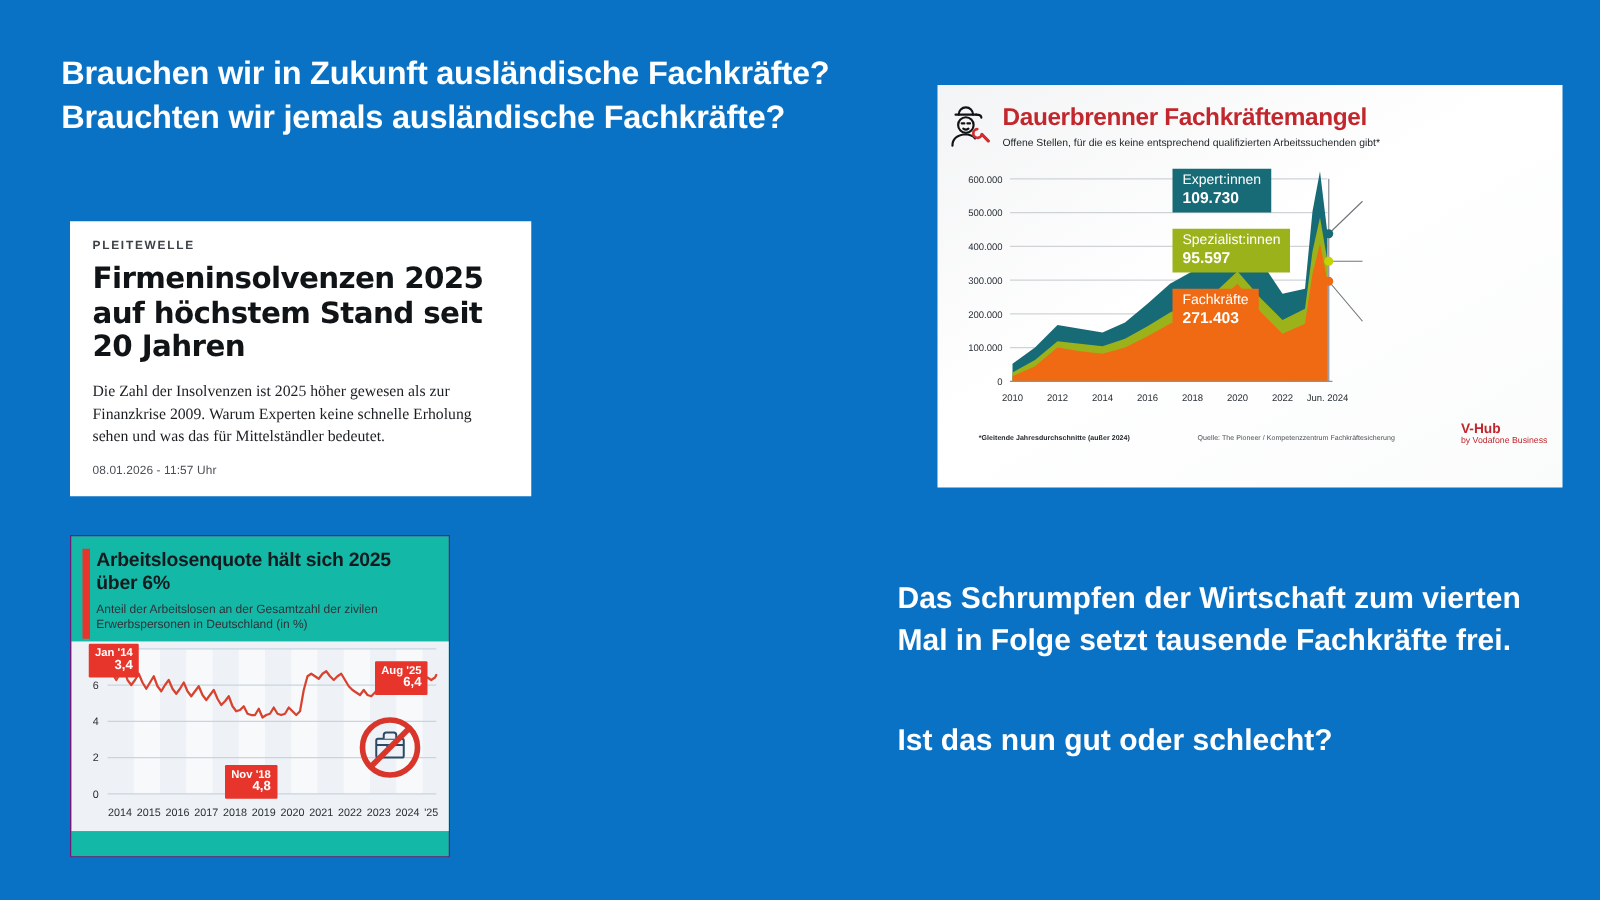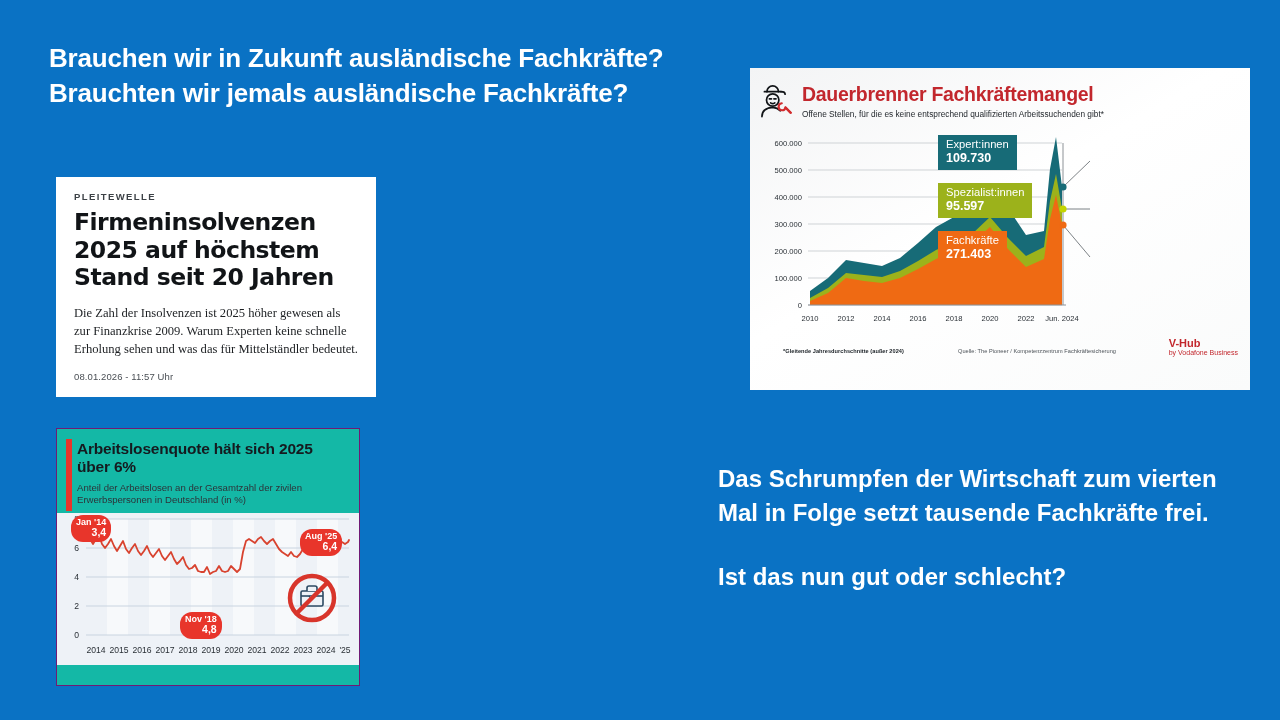--- a/index.html
+++ b/index.html
@@ -18,25 +18,25 @@
     color:#ffffff;font-weight:bold;font-size:26px;line-height:1.33;
     letter-spacing:-0.2px;
   }
   .headline div{white-space:nowrap;}
 
   
   .bodytext{
     position:absolute;left:718px;top:462px;width:520px;
     color:#ffffff;font-weight:bold;font-size:24px;line-height:1.42;
   }
-  .bodytext .para2{margin-top:30px;}
+  .bodytext .para2{margin-top:46px;}
 
   
   .newscard{
-    position:absolute;left:56px;top:177px;width:320px;height:220px;
+    position:absolute;left:56px;top:177px;width:369px;height:220px;
     background:#ffffff;box-sizing:border-box;
     padding:14px 18px 8px 18px;overflow:hidden;
   }
   .kicker{
     font-size:9.5px;font-weight:bold;letter-spacing:1.4px;
     color:#3c4146;text-transform:uppercase;margin-bottom:7px;
   }
   .news-title{
     font-family:"DejaVu Sans", sans-serif;
     font-size:23.5px;font-weight:bold;line-height:1.18;color:#111417;
@@ -66,21 +66,21 @@
     letter-spacing:-0.2px;
   }
   .alq-sub{
     margin-top:6px;font-size:9.6px;color:#2d3339;line-height:1.3;
   }
   .alq-plot{position:relative;width:304px;height:152px;}
   .alq-plot svg{display:block;}
   .alq-flag{
     position:absolute;background:#e8352b;color:#fff;
     font-size:9px;font-weight:bold;line-height:1.12;
-    padding:2px 5px 3px 5px;border-radius:12px;white-space:nowrap;
+    padding:2px 5px 3px 5px;border-radius:1px;white-space:nowrap;
   }
   .alq-flag .v{font-size:10.5px;display:block;text-align:right;}
   .alq-flag.f1{left:14px;top:2px;}
   .alq-flag.f2{left:123px;top:72px;margin-top:27px;}
   .alq-flag.f3{left:243px;top:16px;}
 
   
   .dbcard{
     position:absolute;left:750px;top:68px;width:500px;height:322px;
     background:linear-gradient(150deg,#f3f4f5 0%,#ffffff 45%,#fafbfb 100%);

